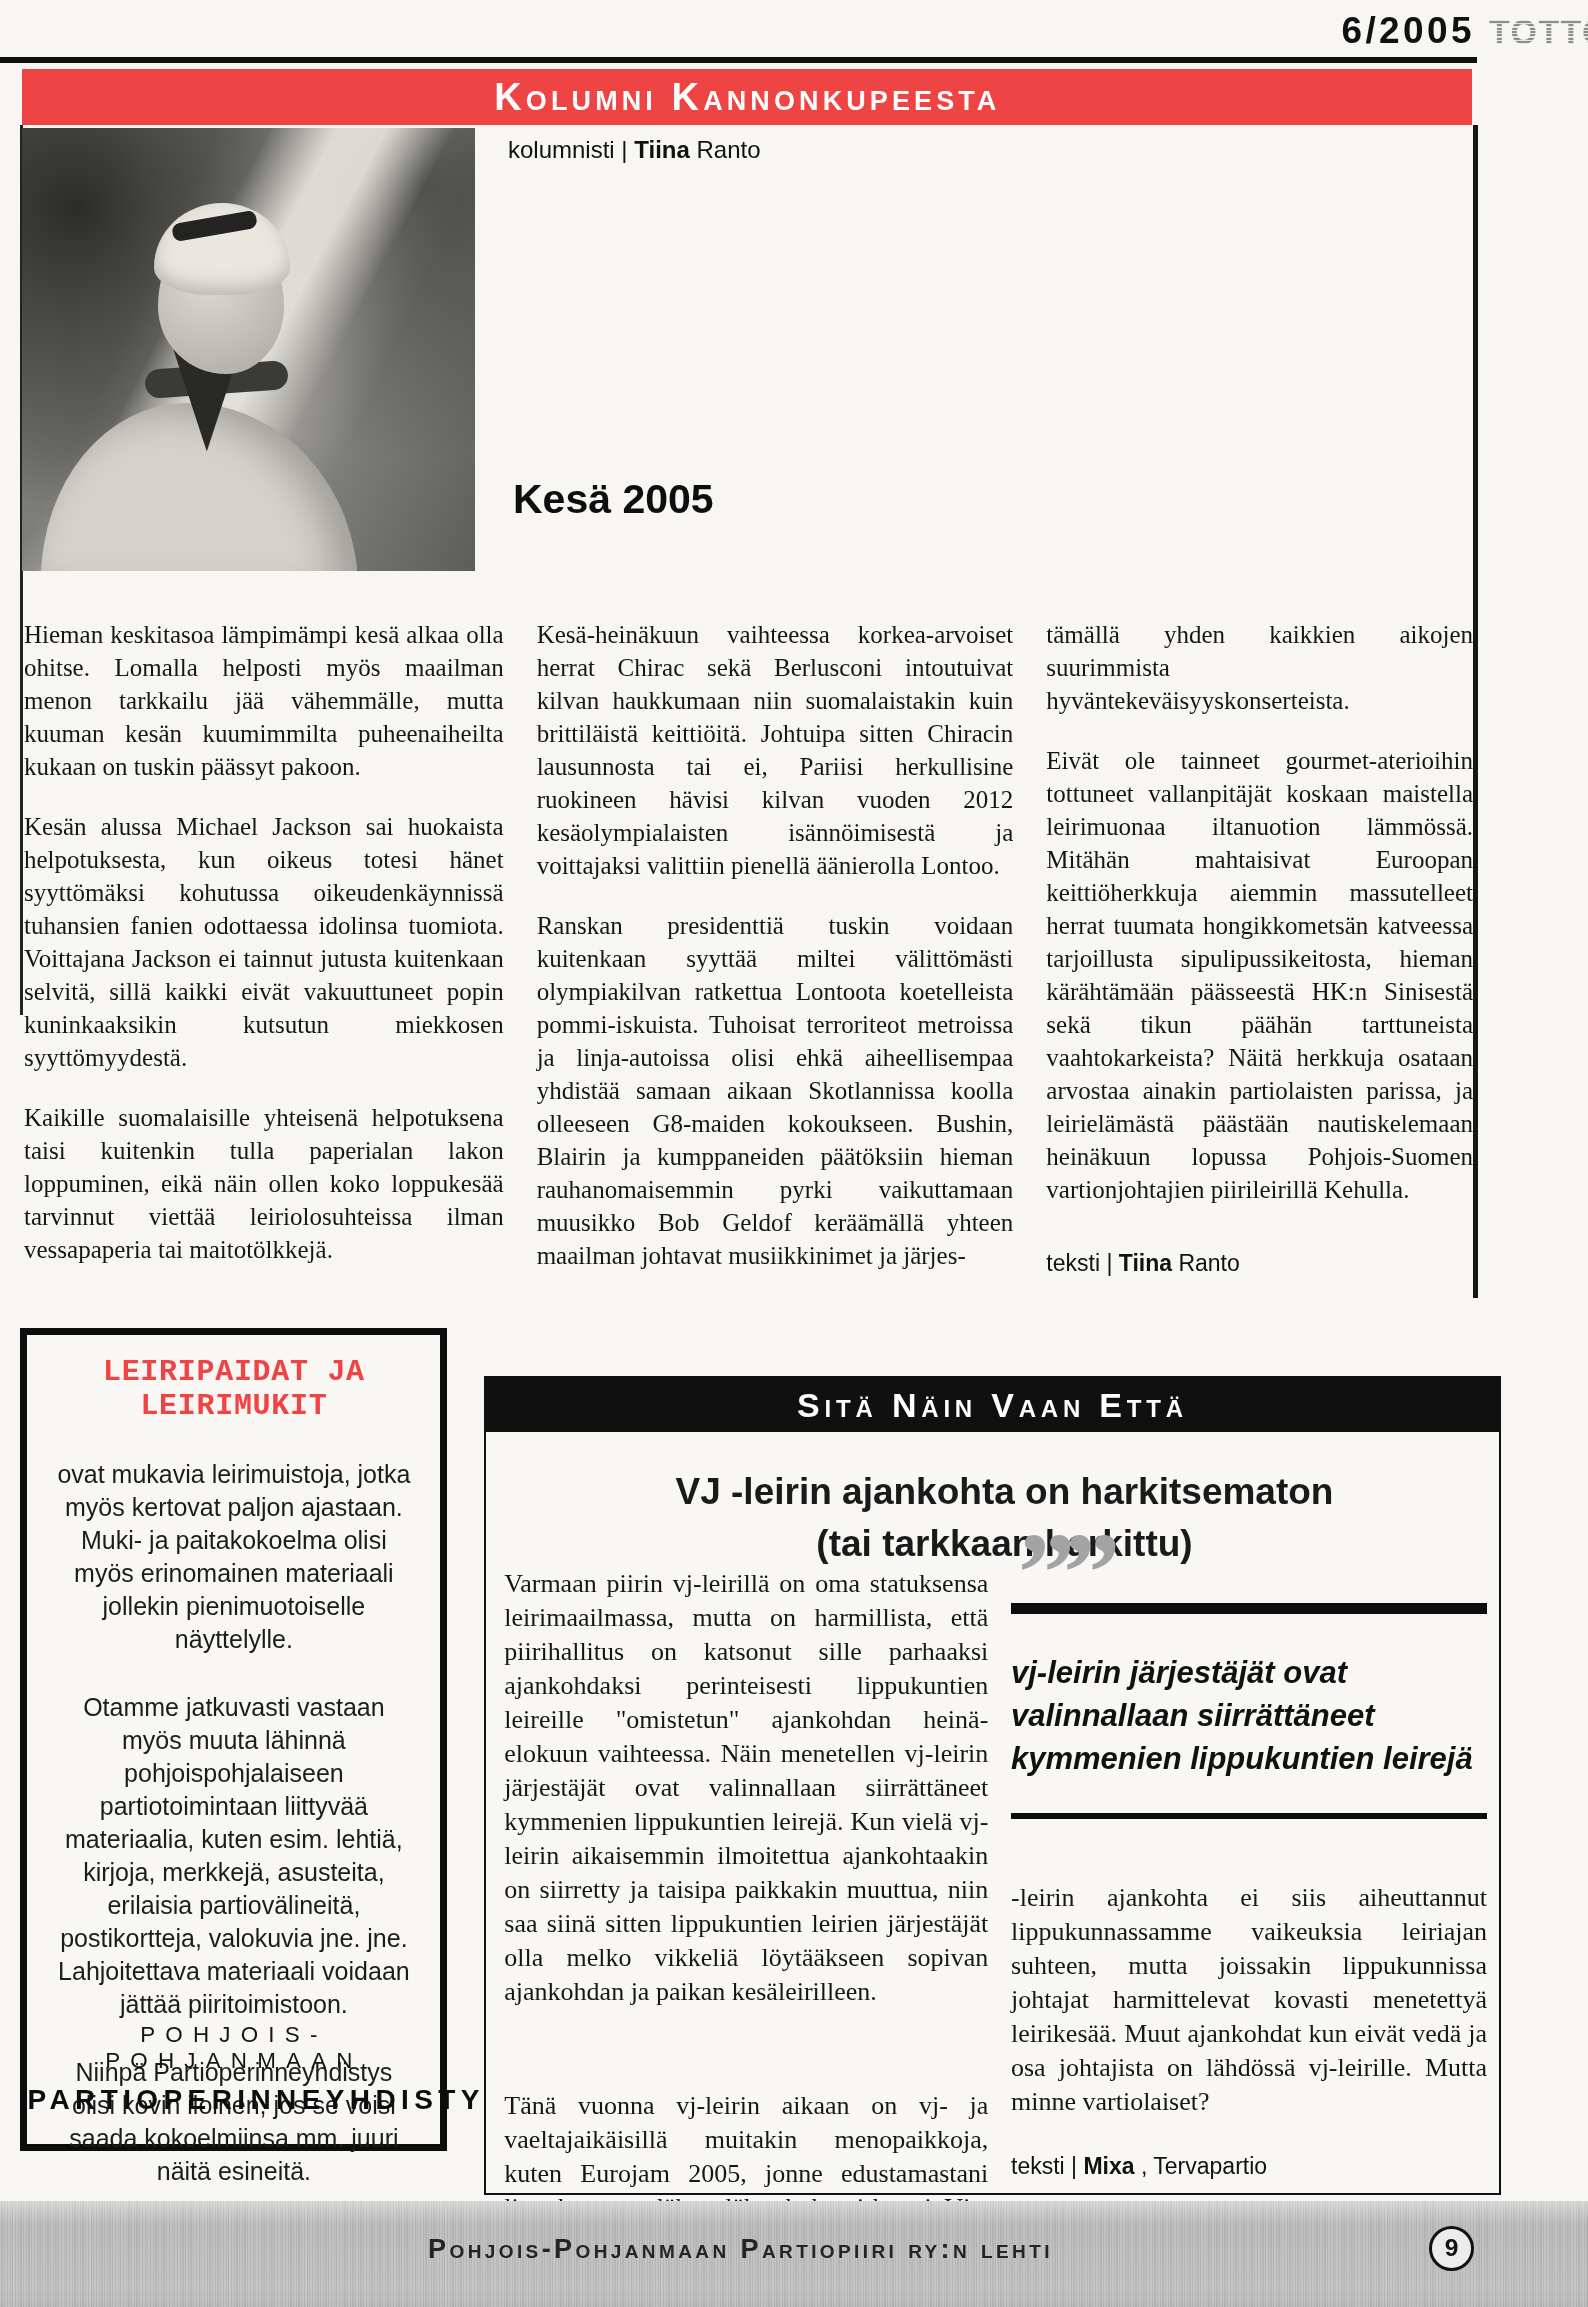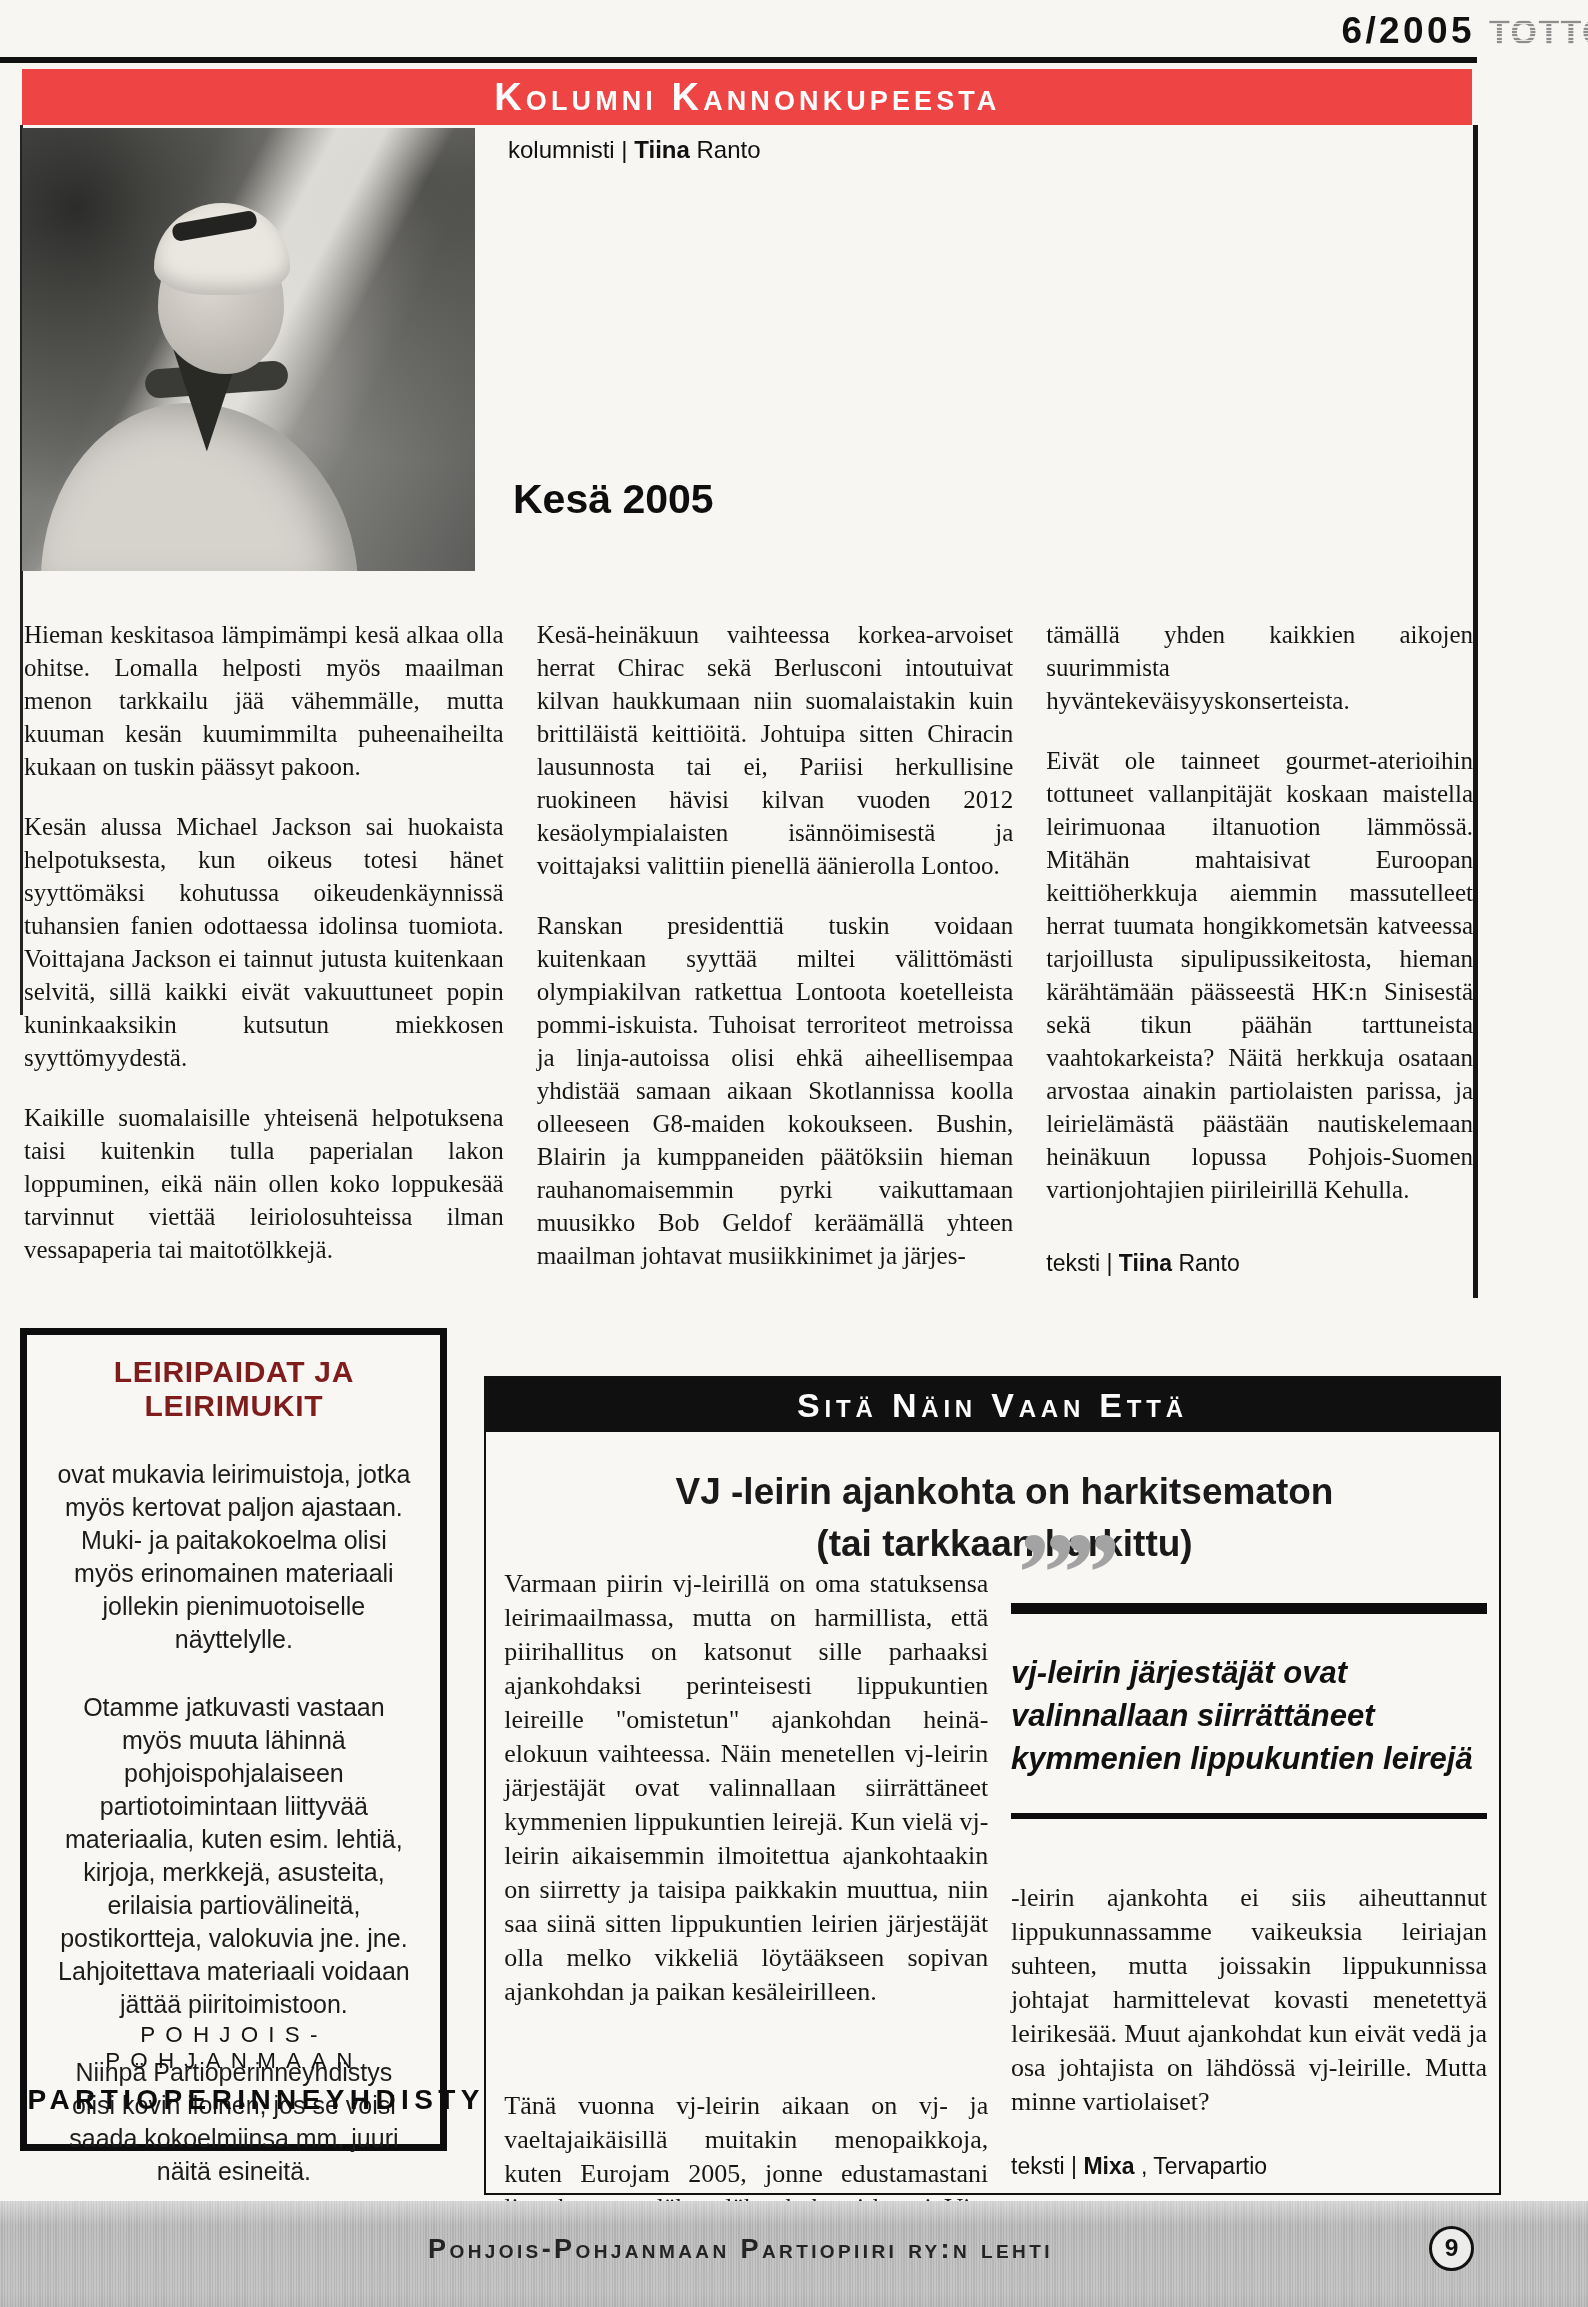--- a/index.html
+++ b/index.html
@@ -78,21 +78,21 @@
     font-family:"Liberation Sans",sans-serif;font-size:23px;color:#111;
     margin-top:41px;text-align:left;
   }
 
   
   .leiri-box{
     position:absolute;top:1328px;left:20.4px;width:427px;height:823px;
     border:7.5px solid #0d0d0d;background:#f8f7f4;
     font-family:"Liberation Sans",sans-serif;text-align:center;
   }
-  .leiri-title{margin:20.4px 13.6px 0;font-size:30px;font-weight:bold;letter-spacing:0.7px;color:#7f1d1d;}
+  .leiri-title{margin:20.4px 13.6px 0;font-size:30px;font-weight:bold;letter-spacing:0.7px;color:#ef4444;font-family:Liberation Mono, monospace;}
   .leiri-box p{margin:35px 26px 0;font-size:25px;line-height:33px;color:#1c1c1c;}
   .leiri-org{position:absolute;bottom:28.5px;left:0;width:100%;}
   .org1{font-size:22.4px;letter-spacing:10.2px;color:#141414;}
   .org2{margin-top:9.5px;font-size:28px;font-weight:bold;letter-spacing:5.4px;color:#0d0d0d;}
 
   
   .sita-box{
     position:absolute;top:1376px;left:484px;width:1017px;height:819px;
     border:2px solid #111;background:#f8f7f4;
   }

